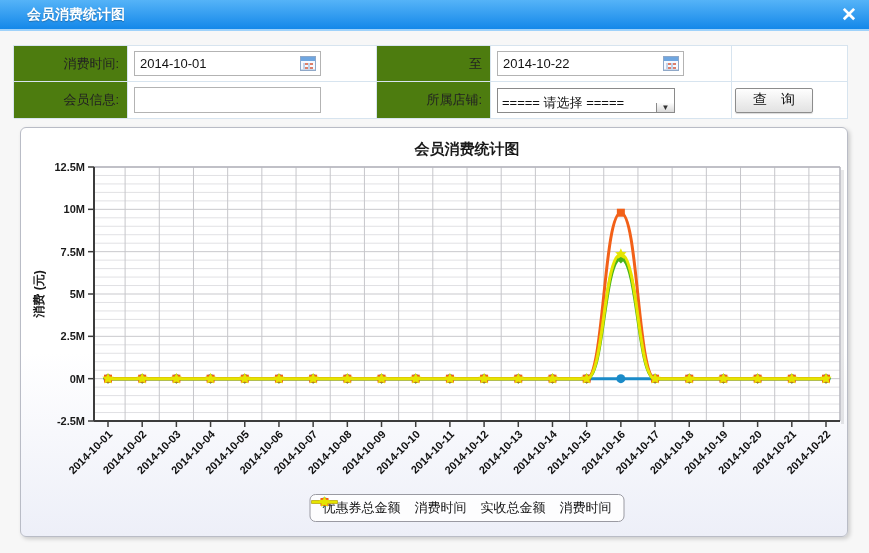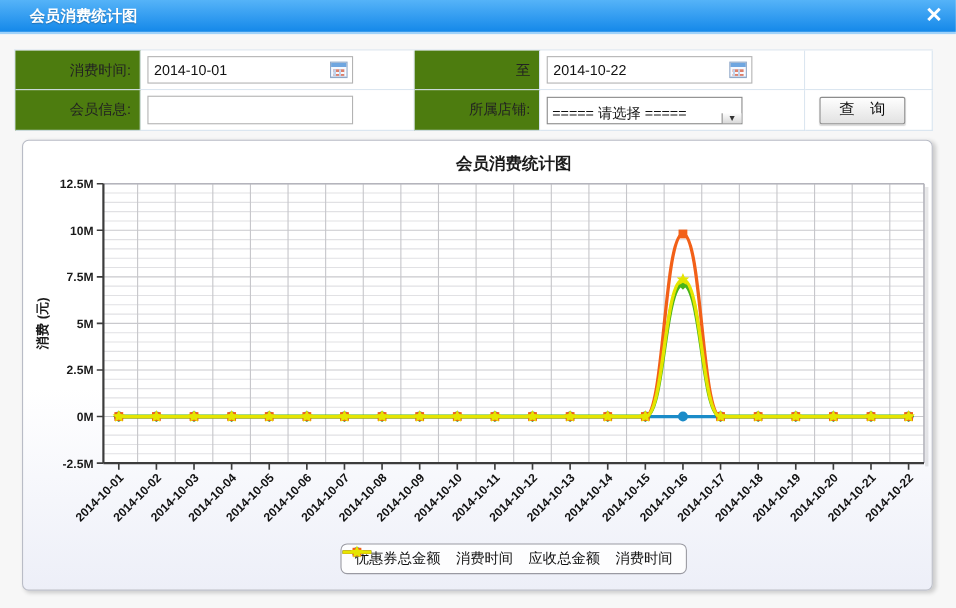--- a/index.html
+++ b/index.html
@@ -75,21 +75,21 @@
     display: flex; align-items: flex-end; cursor: pointer;
   }
   .selbox .selval { flex: 1; font-size: 13px; padding: 4px 0 0 4px; color: #111; white-space: nowrap; overflow: hidden; }
   .selbox .selarrow {
     width: 18px; border-left: 1px solid #8a8a8a;
     background: linear-gradient(#fdfdfd, #d9d9d9);
     display: flex; align-items: center; justify-content: center;
     font-size: 8px; color: #333;
   }
   .querybtn {
-    width: 78px; height: 25px; margin-left: 13px;
+    width: 78px; height: 25px; margin-left: 3px;
     border: 1px solid #8c8c8c; border-radius: 2px;
     background: linear-gradient(#fefefe, #e2e2e2);
     font-family: "Liberation Sans", sans-serif;
     font-size: 14px; color: #111; cursor: pointer;
     box-shadow: 0 1px 1px rgba(0,0,0,0.15);
   }
   .panel {
     position: absolute; left: 20px; top: 127px; width: 828px; height: 410px;
     background: linear-gradient(#ffffff 55%, #edeff8);
     border: 1px solid #b9bcc6; border-radius: 6px;
@@ -385,21 +385,21 @@
           <path d="M14 2L19 7L14 12L9 7Z" fill="#49b41a"></path>
         </svg>
         <span>消费时间</span>
       </div>
       <div class="item">
         <svg width="28" height="14">
           <line x1="1" y1="7" x2="27" y2="7" stroke="#f26018" stroke-width="3"></line>
           <g></g>
           <rect x="10" y="3" width="8" height="8" fill="#f26018"></rect>
         </svg>
-        <span>应收总金额</span>
+        <span>实收总金额</span>
       </div>
       <div class="item">
         <svg width="28" height="14">
           <line x1="1" y1="7" x2="27" y2="7" stroke="#e5e500" stroke-width="3"></line>
           <g></g>
           <path d="M14.00 1.00L15.65 4.73L19.71 5.15L16.66 7.87L17.53 11.85L14.00 9.80L10.47 11.85L11.34 7.87L8.29 5.15L12.35 4.73Z" fill="#e5e500"></path>
         </svg>
         <span>消费时间</span>
       </div>
     </div>

